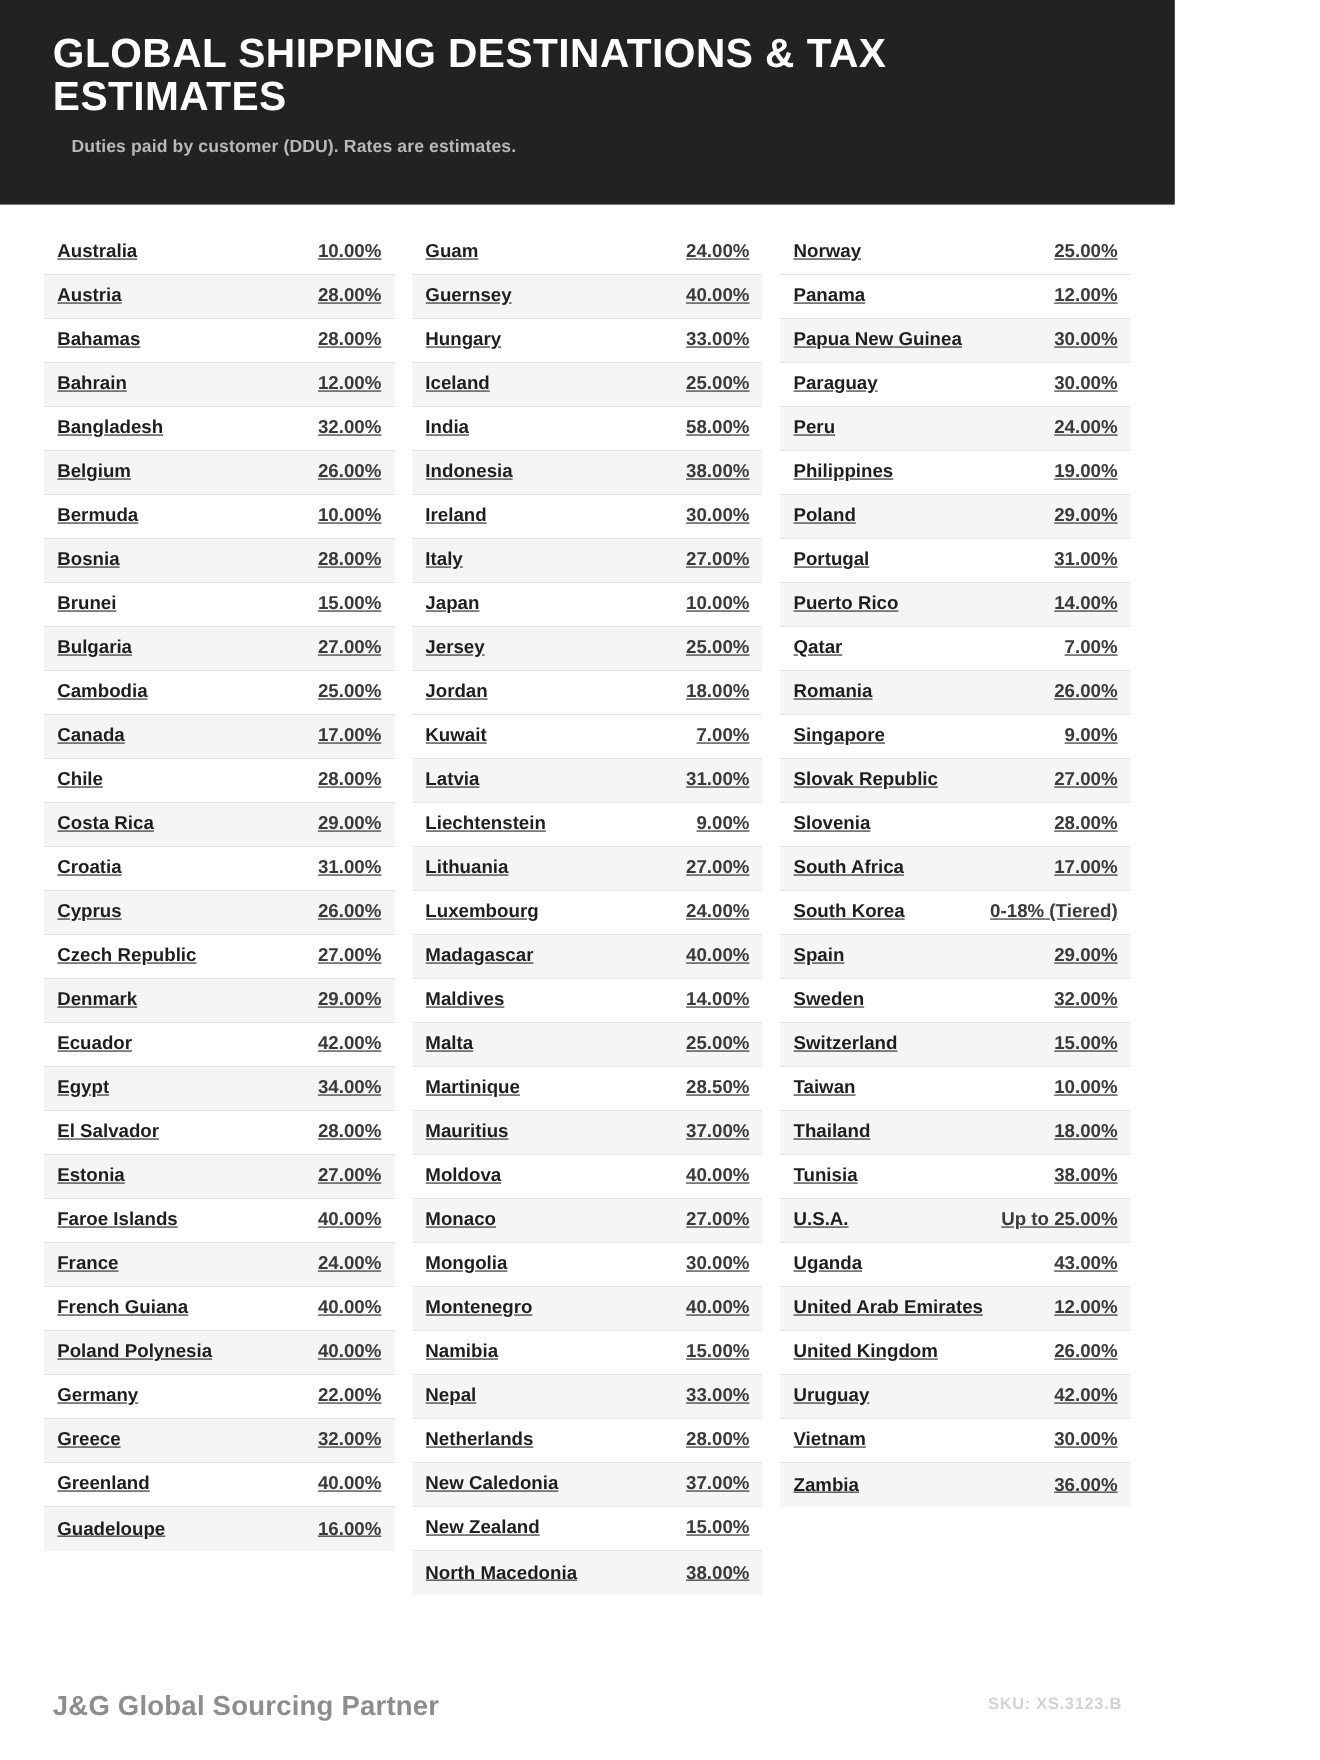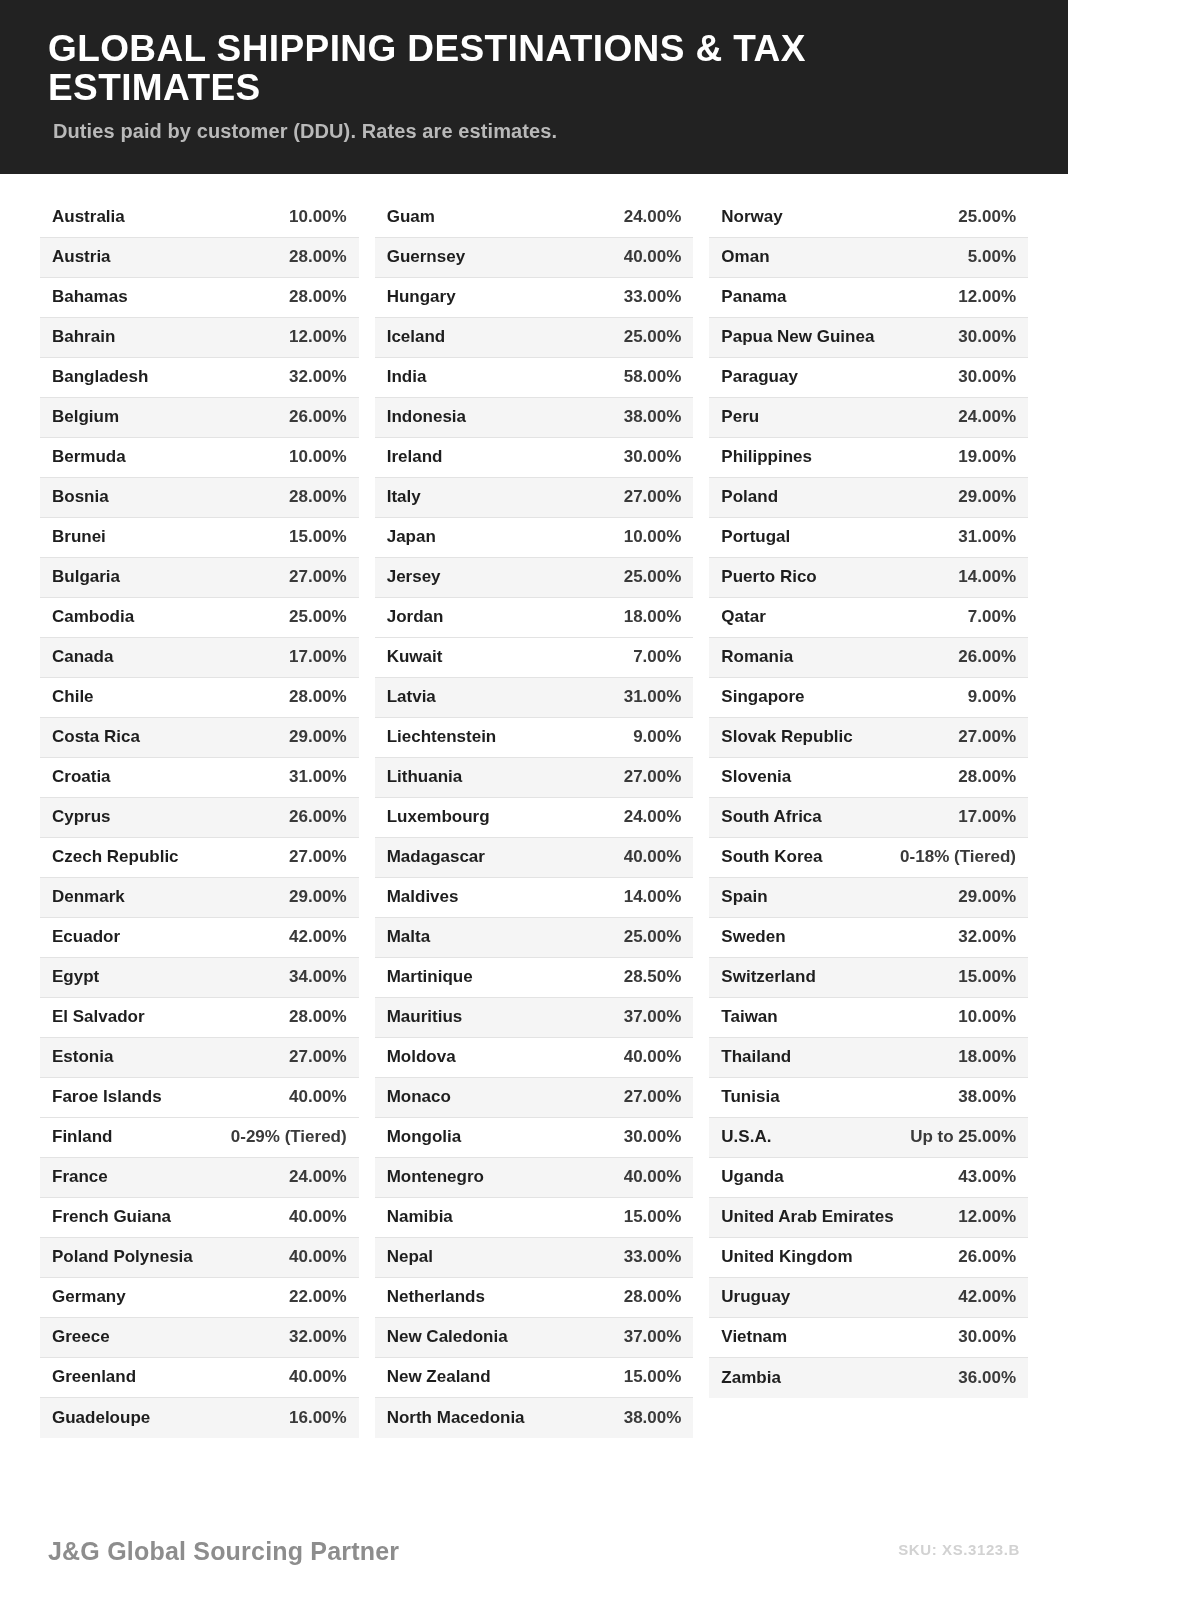--- a/index.html
+++ b/index.html
@@ -33,37 +33,38 @@
   }
   .header-title {
     font-size: 37px;
     font-weight: bold;
     letter-spacing: 0.4px;
     line-height: 1.05;
     margin: 0 0 12px 0;
     color: #ffffff;
   }
   .header-subtitle {
-    font-size: 20px;
+    font-size: 16px;
     font-weight: bold;
     color: #b9b9b9;
-    margin: 5px;
+    margin: 17px;
     letter-spacing: 0.1px;
   }
 
   
   .content {
     flex: 1 1 auto;
     padding: 24px 40px 0 40px;
     box-sizing: border-box;
   }
   .columns {
     display: flex;
     gap: 16px;
     align-items: flex-start;
+    text-decoration: underline;
   }
   .column {
     flex: 1 1 0;
     min-width: 0;
   }
   .row {
     display: flex;
     align-items: center;
     justify-content: space-between;
     height: 40px;
@@ -217,24 +218,20 @@
             <span class="rate">28.00%</span>
           </div>
           <div class="row alt">
             <span class="country">Estonia</span>
             <span class="rate">27.00%</span>
           </div>
           <div class="row">
             <span class="country">Faroe Islands</span>
             <span class="rate">40.00%</span>
           </div>
-          <div class="row">
-            <span class="country">Finland</span>
-            <span class="rate">0-29% (Tiered)</span>
-          </div>
           <div class="row alt">
             <span class="country">France</span>
             <span class="rate">24.00%</span>
           </div>
           <div class="row">
             <span class="country">French Guiana</span>
             <span class="rate">40.00%</span>
           </div>
           <div class="row alt">
             <span class="country">Poland Polynesia</span>
@@ -380,24 +377,20 @@
           </div>
           <div class="row alt">
             <span class="country">North Macedonia</span>
             <span class="rate">38.00%</span>
           </div>
         </div>
       <div class="column" id="col-2">
           <div class="row">
             <span class="country">Norway</span>
             <span class="rate">25.00%</span>
-          </div>
-          <div class="row alt">
-            <span class="country">Oman</span>
-            <span class="rate">5.00%</span>
           </div>
           <div class="row">
             <span class="country">Panama</span>
             <span class="rate">12.00%</span>
           </div>
           <div class="row alt">
             <span class="country">Papua New Guinea</span>
             <span class="rate">30.00%</span>
           </div>
           <div class="row">

